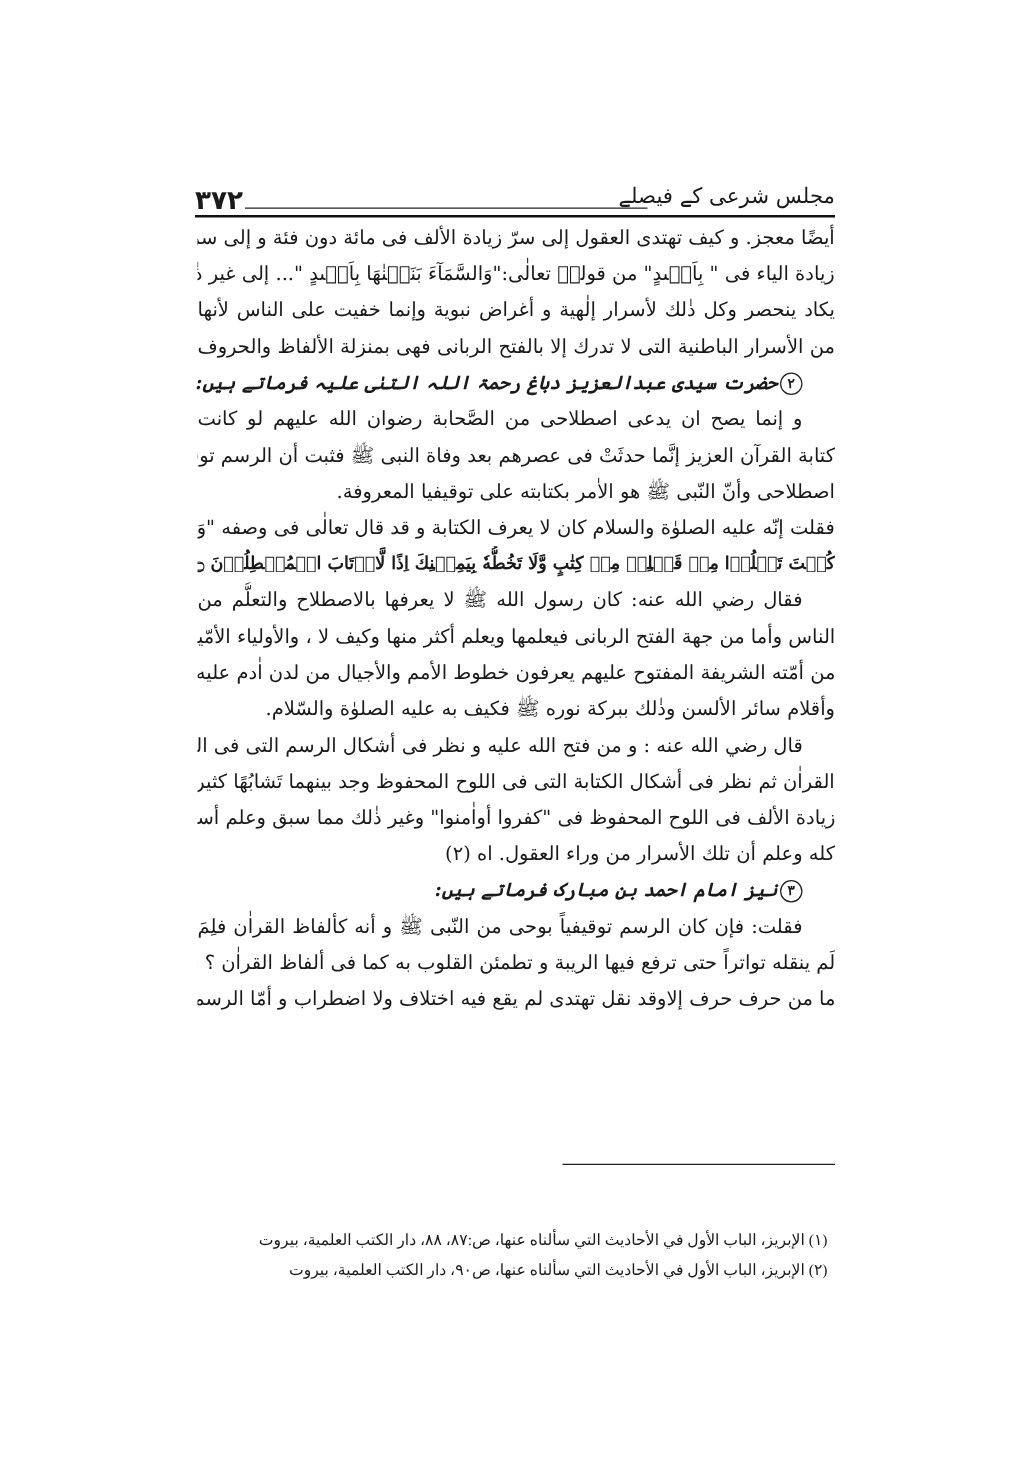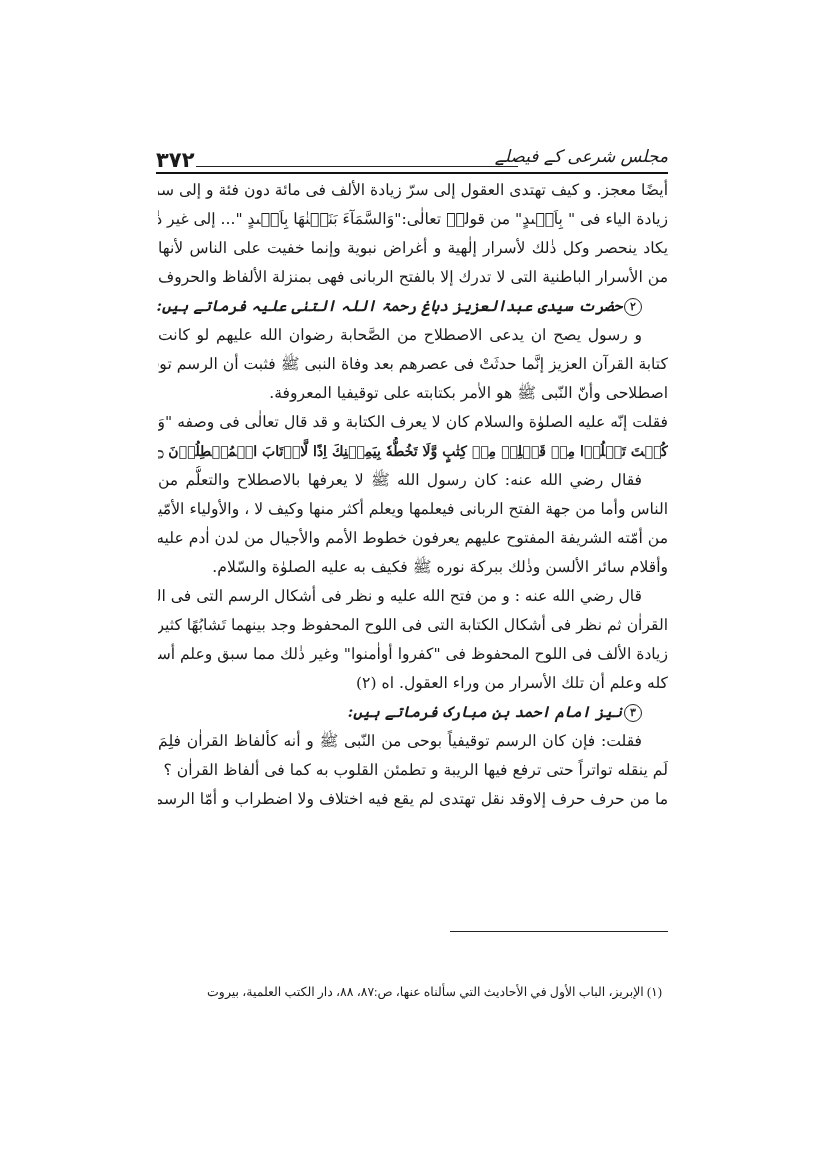--- a/index.html
+++ b/index.html
@@ -1,21 +1,21 @@
 <!DOCTYPE html>
 <html><head>
 <meta charset="utf-8">
 <style>
   html, body { margin: 0; padding: 0; background: #ffffff; }
   body { width: 826px; height: 1169px; position: relative; overflow: hidden;
          font-family: "DejaVu Serif", "Liberation Serif", serif; color: #1a1a1a; }
   .page { position: absolute; left: 0; top: 0; width: 826px; height: 1169px; }
   .header { position: absolute; left: 156px; top: 146px; width: 512px; height: 26px;
             direction: rtl; }
-  .header-title { position: absolute; right: 0; top: 0; font-size: 17px; font-style: italic;
+  .header-title { position: absolute; right: 0; top: 0; font-size: 17px; 
                   font-family: "DejaVu Serif", serif; white-space: nowrap; }
   .header-page { position: absolute; left: 0; top: 2px; font-size: 21px; font-weight: bold;
                  font-family: "DejaVu Sans", sans-serif; }
   .header-underline { position: absolute; left: 40px; right: 150px; top: 20px; height: 1px; background:#222; }
   .header-rule { position: absolute; left: 156px; top: 172px; width: 512px; height: 2px; background: #111; }
 
   .body { position: absolute; left: 158px; top: 176px; width: 510px; direction: rtl; }
   .line { height: 29px; line-height: 29px; font-size: 15.6px; white-space: nowrap; overflow: hidden;
           text-align: justify; text-align-last: justify; }
   .line.last { text-align-last: right; }
@@ -45,21 +45,21 @@
   <div class="body">
     <div class="line">أيضًا معجز. و كيف تهتدى العقول إلى سرّ زيادة الألف فى مائة دون فئة  و إلى سر</div>
     <div class="line">زيادة الياء فى " بِاَيۡىدٍ" من قولهٖ تعالٰى:"وَالسَّمَآءَ بَنَيۡنٰهَا بِاَيۡىدٍ "... إلى غير ذٰلك مما لا</div>
     <div class="line">يكاد ينحصر وكل ذٰلك لأسرار إلٰهية و أغراض نبوية  وإنما خفيت على الناس لأنها</div>
     <div class="line">من الأسرار الباطنية التى لا تدرك إلا بالفتح الربانى فهى بمنزلة الألفاظ والحروف</div>
 
     <div class="heading">
       <span class="num">۲</span><span>حضرت سیدی عبدالعزیز دباغ رحمۃ اللہ التىٰی علیہ فرماتے ہیں:</span>
     </div>
 
-    <div class="line indent">و رسول يصح ان يدعى الاصطلاح من الصَّحابة رضوان الله عليهم لو كانت</div>
+    <div class="line indent">و إنما يصح ان يدعى اصطلاحى من الصَّحابة رضوان الله عليهم لو كانت</div>
     <div class="line">كتابة القرآن العزيز إنَّما حدثَتْ فى عصرهم بعد وفاة النبى ﷺ فثبت أن الرسم توقيفى ،لا</div>
     <div class="line last">اصطلاحى وأنّ النّبى ﷺ هو الاٰمر بكتابته على توقيفيا المعروفة.</div>
     <div class="line">فقلت إنّه عليه الصلوٰة والسلام كان لا يعرف الكتابة و قد قال تعالٰى فى وصفه "وَمَا</div>
     <div class="line verse last">كُنۡتَ تَتۡلُوۡا مِنۡ قَبۡلِهٖ مِنۡ كِتٰبٍ وَّلَا تَخُطُّهٗ بِيَمِيۡنِكَ اِذًا لَّارۡتَابَ الۡمُبۡطِلُوۡنَ ۝ "</div>
     <div class="line indent">فقال رضي الله عنه: كان رسول الله ﷺ لا يعرفها بالاصطلاح والتعلُّم من</div>
     <div class="line">الناس وأما من جهة الفتح الربانى فيعلمها ويعلم أكثر منها وكيف لا ، والأولياء الأمّيون</div>
     <div class="line">من أمّته الشريفة المفتوح عليهم يعرفون خطوط الأمم والأجيال من لدن اٰدم  عليه السلام</div>
     <div class="line last">وأقلام سائر الألسن وذٰلك ببركة نوره ﷺ فكيف به عليه الصلوٰة والسّلام.</div>
     <div class="line indent">قال رضي الله عنه : و من فتح الله عليه و نظر فى أشكال  الرسم التى فى الواح</div>
     <div class="line">القراٰن ثم نظر فى أشكال الكتابة التى فى اللوح المحفوظ وجد بينهما تَشابُهًا كثيرا و عَايَنَ</div>
@@ -71,15 +71,16 @@
     </div>
 
     <div class="line indent">فقلت: فإن كان الرسم توقيفياً بوحى من النّبى ﷺ و أنه كألفاظ القراٰن فلِمَ</div>
     <div class="line">لَم ينقله تواتراً حتى ترفع فيها الريبة و تطمئن القلوب به كما فى ألفاظ القراٰن ؟ فإن</div>
     <div class="line">ما من حرف حرف إلاوقد نقل تهتدى لم يقع فيه اختلاف ولا اضطراب و أمّا الرسم</div>
   </div>
 
   <div class="fn-rule"></div>
   <div class="footnotes">
     <div class="fn">(١) الإبريز، الباب الأول في الأحاديث التي سألناه عنها، ص:٨٧، ٨٨، دار الكتب العلمية، بيروت</div>
+    <div class="fn">(٢) الإبريز، الباب الأول في الأحاديث التي سألناه عنها، ص٩٠، دار الكتب العلمية، بيروت</div>
   </div>
 
 </div>
 
 </body></html>

